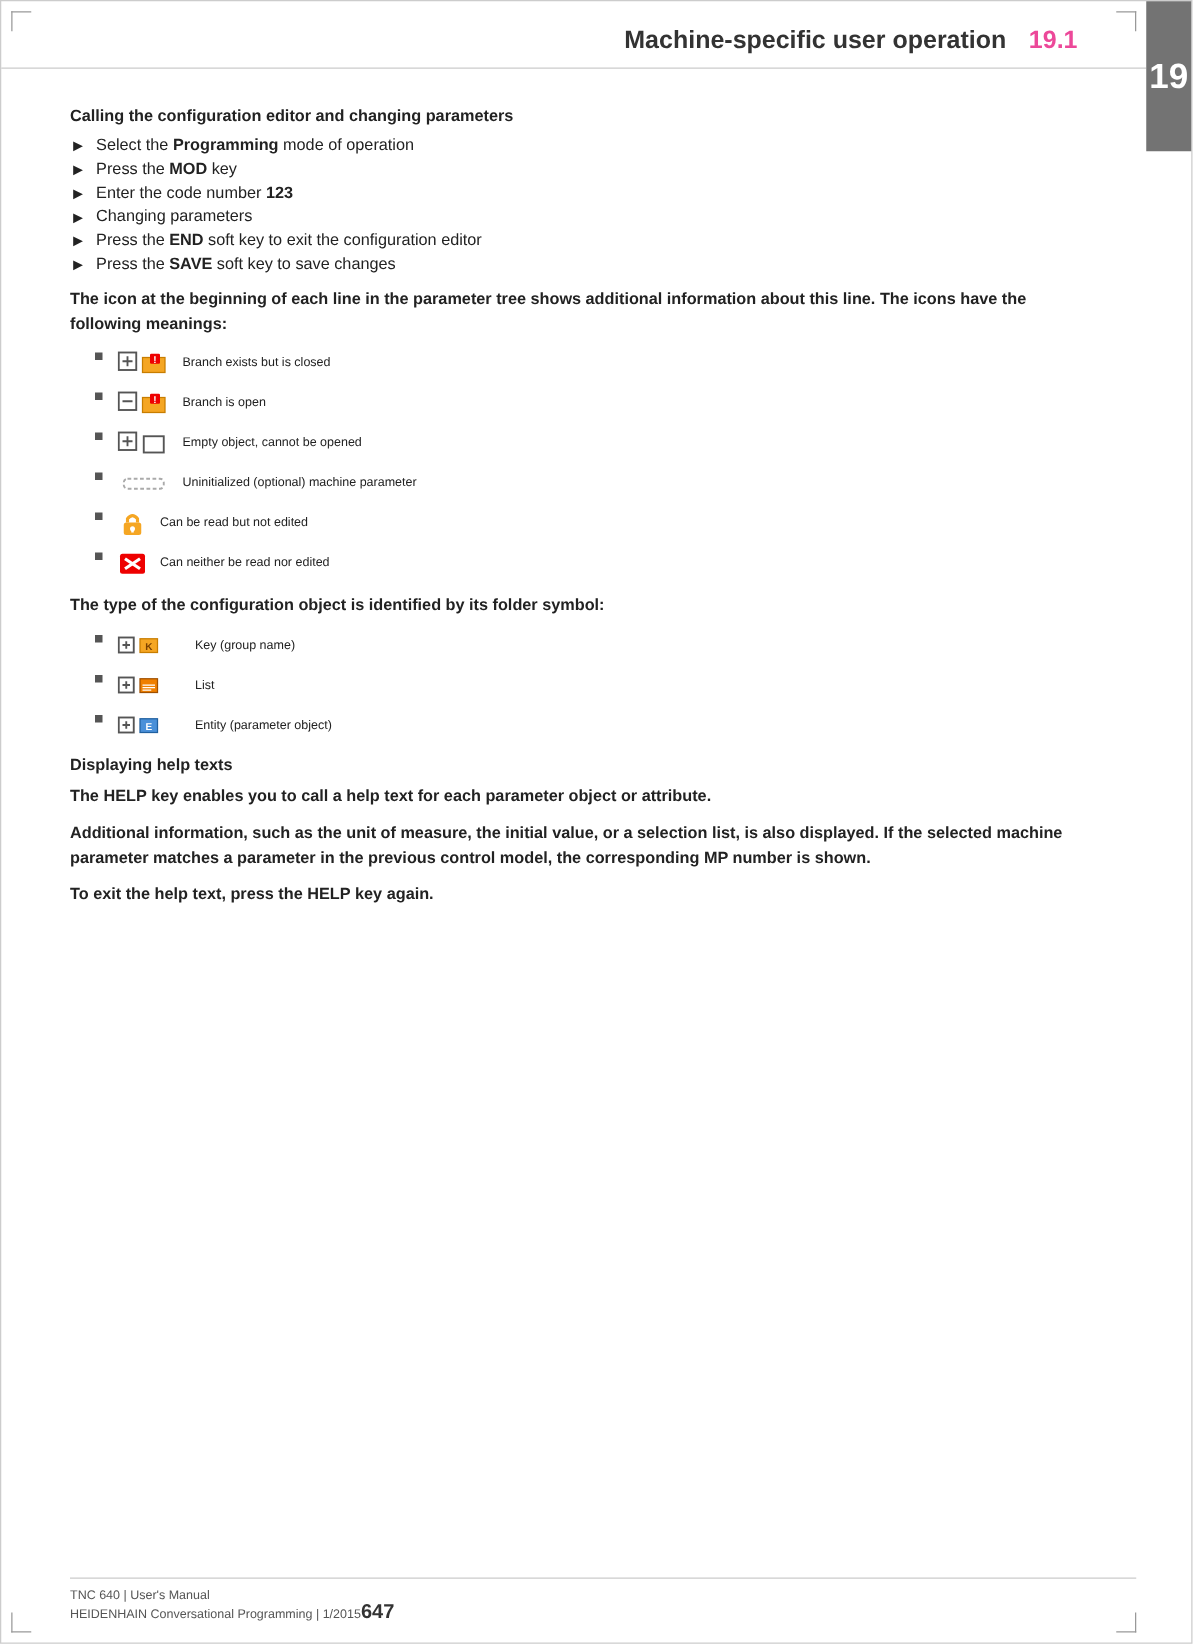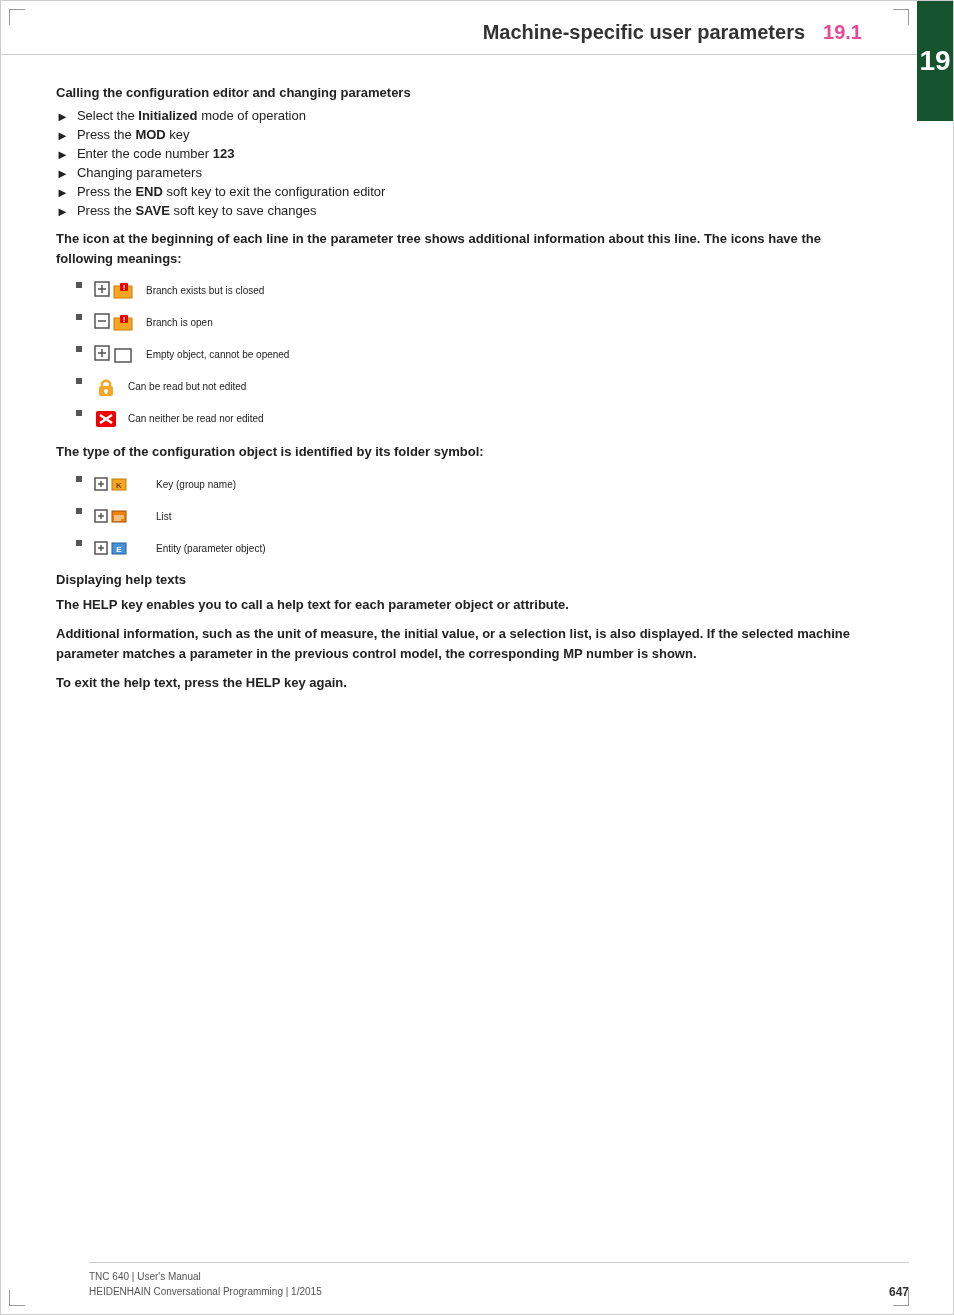--- a/index.html
+++ b/index.html
@@ -22,21 +22,21 @@
       border: 1px solid #ccc;
     }
 
     
     .chapter-tab {
       position: absolute;
       right: 0;
       top: 0;
       width: 36px;
       height: 120px;
-      background: #14532d;
+      background: #737373;
       display: flex;
       align-items: center;
       justify-content: center;
     }
 
     .chapter-number {
       color: #fff;
       font-size: 28px;
       font-weight: bold;
       writing-mode: horizontal-tb;
@@ -171,66 +171,64 @@
       vertical-align: middle;
     }
 
     
     .page-footer {
       position: absolute;
       bottom: 15px;
       left: 55px;
       right: 44px;
       display: flex;
-      justify-content: space-between;
       align-items: flex-end;
       border-top: 1px solid #ccc;
       padding-top: 6px;
-      margin-left: 33px;
     }
 
     .footer-left {
       font-size: 10px;
       color: #555;
       line-height: 1.5;
     }
 
     .footer-right {
-      font-size: 12px;
+      font-size: 16px;
       font-weight: bold;
       color: #333;
     }
   </style>
 </head>
 <body>
 
 <div class="page-container">
 
   <div class="corner-mark top-left"></div>
   <div class="corner-mark top-right"></div>
   <div class="corner-mark bottom-left"></div>
   <div class="corner-mark bottom-right"></div>
 
   <div class="chapter-tab">
     <span class="chapter-number">19</span>
   </div>
 
   <div class="page-header">
-    <span class="header-title">Machine-specific user parameters</span>
+    <span class="header-title">Machine-specific user operation</span>
     <span class="header-section">19.1</span>
   </div>
 
   <div class="content">
 
     <p class="section-title">Calling the configuration editor and changing parameters</p>
 
     <ul class="bullet-list">
       <li>
         <span class="bullet-arrow">►</span>
-        <span>Select the <strong>Initialized</strong> mode of operation</span>
+        <span>Select the <strong>Programming</strong> mode of operation</span>
       </li>
       <li>
         <span class="bullet-arrow">►</span>
         <span>Press the <strong>MOD</strong> key</span>
       </li>
       <li>
         <span class="bullet-arrow">►</span>
         <span>Enter the code number <strong>123</strong></span>
       </li>
       <li>
@@ -298,20 +296,30 @@
             <line x1="8" y1="5" x2="8" y2="13" stroke="#555" stroke-width="1.5"></line>
             <line x1="4" y1="9" x2="12" y2="9" stroke="#555" stroke-width="1.5"></line>
 
             <rect x="21" y="5" width="16" height="13" fill="none" stroke="#555" stroke-width="1.5"></rect>
           </svg>
         </span>
         <span class="icon-label">Empty object, cannot be opened</span>
       </div>
 
 
+      <div class="icon-row">
+        <span class="small-bullet"></span>
+        <span class="icon-image">
+          <svg width="42" height="22" viewBox="0 0 42 22">
+
+            <rect x="5" y="7" width="32" height="8" fill="none" stroke="#aaa" stroke-width="1.5" stroke-dasharray="3,2" rx="3"></rect>
+          </svg>
+        </span>
+        <span class="icon-label">Uninitialized (optional) machine parameter</span>
+      </div>
 
       <div class="icon-row">
         <span class="small-bullet"></span>
         <span class="icon-image">
           <svg width="24" height="22" viewBox="0 0 24 22">
 
             <rect x="5" y="10" width="14" height="10" fill="#f5a623" rx="2"></rect>
 
             <path d="M8 10 L8 7 Q12 2 16 7 L16 10" fill="none" stroke="#f5a623" stroke-width="2.5"></path>
 

